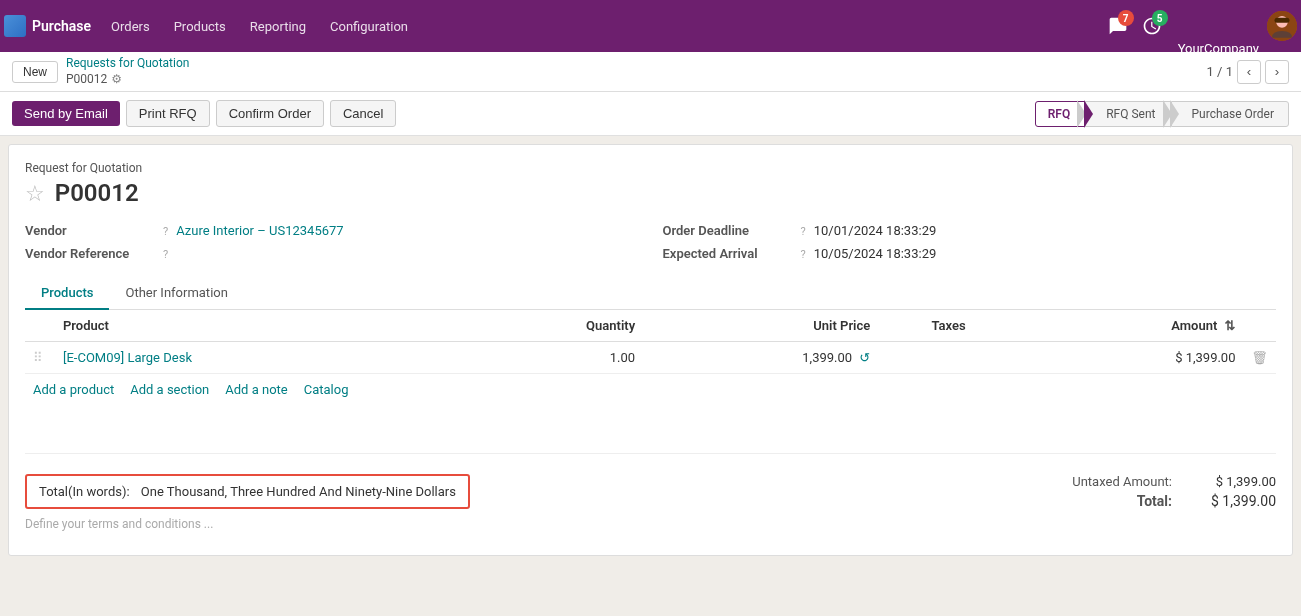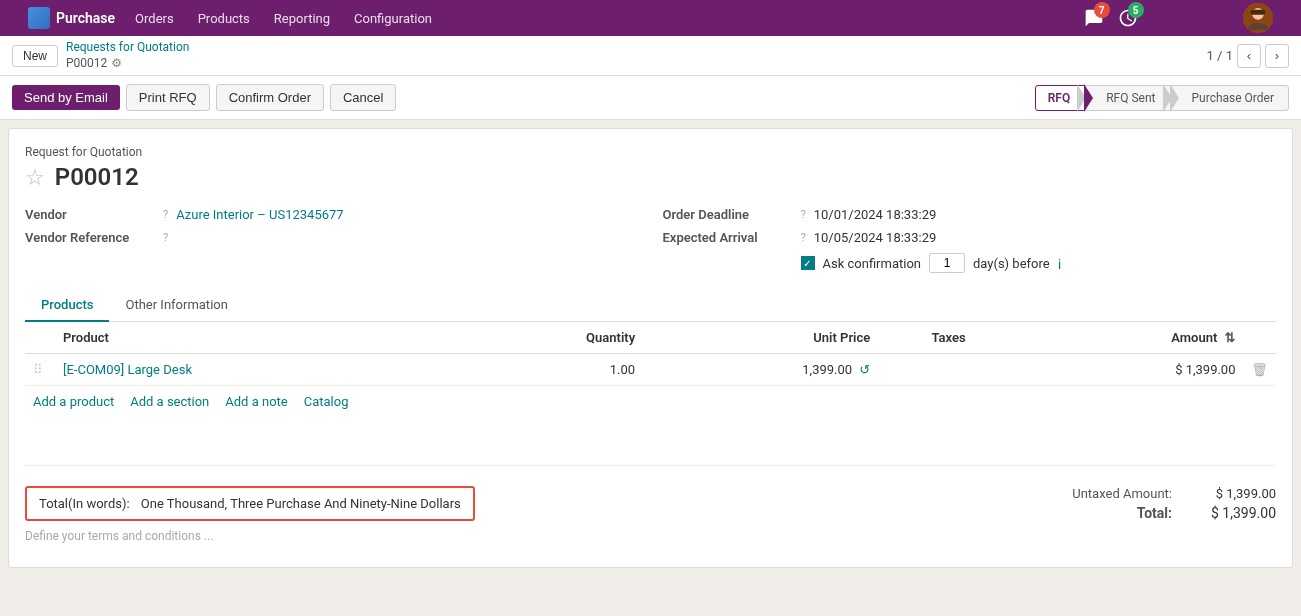--- a/index.html
+++ b/index.html
@@ -1,19 +1,19 @@
 <!DOCTYPE html>
 <html><head>
   <meta charset="utf-8">
   <style>
     * { box-sizing: border-box; margin: 0; padding: 0; }
     body { font-family: -apple-system, BlinkMacSystemFont, 'Segoe UI', Roboto, sans-serif; font-size: 13px; background: #f0ede8; color: #333; }
 
     
-    .top-nav { background: #6d1f6e; display: flex; align-items: center; padding: 0 28px; height: 36px; }
+    .top-nav { background: #6d1f6e; display: flex; align-items: center; padding: 0 4px; height: 52px; }
     .top-nav .nav-brand { color: white; font-weight: 600; font-size: 14px; display: flex; align-items: center; gap: 6px; }
     .brand-icon { width: 22px; height: 22px; background: linear-gradient(135deg, #4a90d9, #2d6fc4); border-radius: 3px; display: inline-block; }
     .top-nav .nav-links { display: flex; gap: 0; margin-left: 8px; }
     .top-nav .nav-link { color: rgba(255,255,255,0.85); padding: 0 12px; height: 36px; display: flex; align-items: center; font-size: 13px; cursor: pointer; text-decoration: none; }
     .top-nav .nav-right { margin-left: auto; display: flex; align-items: center; gap: 8px; }
     .nav-icon-btn { position: relative; cursor: pointer; color: white; display: flex; align-items: center; }
     .badge { position: absolute; top: -6px; right: -6px; background: #e74c3c; color: white; border-radius: 50%; width: 16px; height: 16px; font-size: 10px; display: flex; align-items: center; justify-content: center; font-weight: bold; }
     .badge-green { background: #27ae60; }
     .user-info { color: white; font-size: 13px; cursor: pointer; margin-top: 44px; }
     .avatar { width: 30px; height: 30px; border-radius: 50%; background: #c0392b; display: flex; align-items: center; justify-content: center; overflow: hidden; cursor: pointer; }
@@ -45,21 +45,21 @@
 
     
     .main-content { background: white; margin: 8px; border-radius: 3px; border: 1px solid #ddd; padding: 16px; }
     .form-title-small { font-size: 12px; color: #555; margin-bottom: 4px; }
     .form-title-row { display: flex; align-items: center; gap: 10px; margin-bottom: 16px; }
     .star-icon { color: #bbb; font-size: 22px; cursor: pointer; }
     .record-title { font-size: 24px; font-weight: 600; color: #333; }
 
     
     .form-fields { display: grid; grid-template-columns: 1fr 1fr; gap: 8px 24px; margin-bottom: 16px; }
-    .field-row { display: flex; align-items: center; gap: 8px; }
+    .field-row { display: flex; align-items: flex-end; gap: 8px; }
     .field-label { font-weight: 600; color: #555; font-size: 13px; min-width: 130px; }
     .field-help { color: #aaa; font-size: 11px; cursor: help; }
     .field-value { color: #333; font-size: 13px; }
     .field-teal { color: #017e84; }
     .ask-confirm-row { display: flex; align-items: center; gap: 8px; margin-top: 4px; }
     .checkbox-checked { width: 14px; height: 14px; background: #017e84; border: 1px solid #017e84; display: inline-flex; align-items: center; justify-content: center; cursor: pointer; }
     .checkbox-checked::after { content: '✓'; color: white; font-size: 10px; }
     .info-icon { color: #017e84; cursor: pointer; font-size: 14px; }
 
     
@@ -191,27 +191,20 @@
         <span class="field-label">Vendor Reference</span>
         <span class="field-help">?</span>
         <span class="field-value"></span>
       </div>
     </div>
     <div>
       <div class="field-row">
         <span class="field-label">Expected Arrival</span>
         <span class="field-help">?</span>
         <span class="field-value">10/05/2024 18:33:29</span>
-      </div>
-      <div class="ask-confirm-row" style="margin-top:8px; margin-left: 138px;">
-        <span class="checkbox-checked"></span>
-        <span class="field-value">Ask confirmation</span>
-        <input type="text" value="1" style="width: 36px; border: 1px solid rgb(204, 204, 204); border-radius: 2px; padding: 2px 4px; font-size: 12px; text-align: center;">
-        <span class="field-value">day(s) before</span>
-        <span class="info-icon">ℹ</span>
       </div>
     </div>
   </div>
 
   <div class="tabs">
     <div class="tab active">Products</div>
     <div class="tab">Other Information</div>
   </div>
 
   <table class="products-table">
@@ -254,21 +247,21 @@
     <a class="add-link">Add a note</a>
     <a class="add-link">Catalog</a>
   </div>
 
   <div style="height:40px;"></div>
   <div class="total-section">
     <div class="bottom-area">
       <div>
         <div class="total-words-box">
           <span class="total-words-label">Total(In words):</span>
-          <span style="margin-left:8px;">One Thousand, Three Purchase And Ninety-Nine Dollars</span>
+          <span style="margin-left:8px;">One Thousand, Three Hundred And Ninety-Nine Dollars</span>
         </div>
         <div class="terms-text" style="margin-top:8px;">Define your terms and conditions ...</div>
       </div>
       <div style="text-align:right;">
         <div class="total-row">
           <span class="total-label">Untaxed Amount:</span>
           <span class="total-value">$ 1,399.00</span>
         </div>
         <div class="total-row total-final">
           <span class="total-label">Total:</span>

